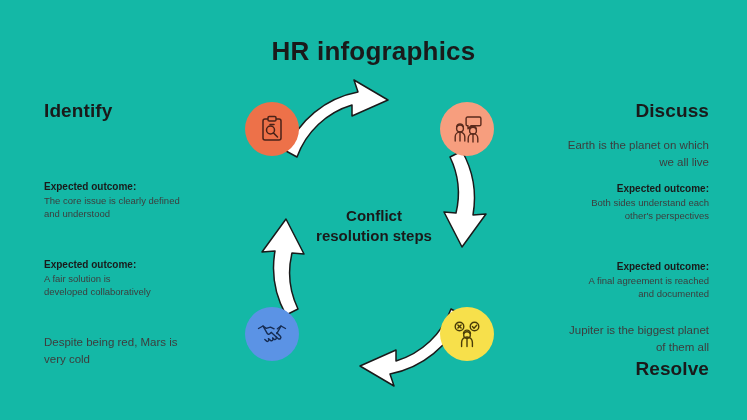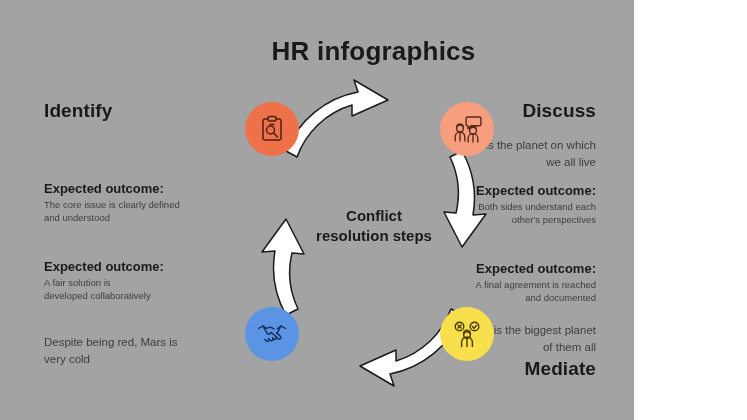--- a/index.html
+++ b/index.html
@@ -6,23 +6,23 @@
   html, body {
     width: 747px;
     height: 420px;
     background: #ffffff;
     font-family: "Liberation Sans", sans-serif;
     color: #222222;
     overflow: hidden;
   }
   #page {
     position: relative;
-    width: 634px;
+    width: 747px;
     height: 420px;
-    background: #a3a3a3;
+    background: #14b8a6;
   }
 
   
   #title {
     position: absolute;
     top: 36px;
     left: 0;
     width: 747px;
     text-align: center;
     font-size: 26px;
@@ -41,21 +41,21 @@
     letter-spacing: 0.1px;
     line-height: 1.2;
   }
   .step-desc {
     font-size: 11.5px;
     color: #3d3d3d;
     line-height: 1.45;
     font-weight: normal;
   }
   .outcome-label {
-    font-size: 13px;
+    font-size: 10px;
     font-weight: bold;
     color: #1a1a1a;
     line-height: 1.4;
   }
   .outcome-text {
     font-size: 9.5px;
     color: #3d3d3d;
     line-height: 1.4;
   }
 
@@ -167,21 +167,21 @@
     <div class="outcome-text" style="text-align:right;white-space:pre-line;">A final agreement is reached
 and documented</div>
   </div>
 
   <div class="block col-right" id="blk-mediate-desc">
     <div class="step-desc" style="text-align:right;white-space:pre-line;">Jupiter is the biggest planet
 of them all</div>
   </div>
 
   <div class="block col-right" id="blk-mediate-title">
-    <div class="step-title" style="text-align:right;">Mediate</div>
+    <div class="step-title" style="text-align:right;">Resolve</div>
   </div>
 
   <div id="diagram">
     <svg id="ring-svg" width="252" height="310" viewBox="0 0 252 310">
       <g fill="#ffffff" stroke="#1a1a1a" stroke-width="1.5" stroke-linejoin="round" stroke-linecap="round">
 
         <path d="M 38 73
                  A 97 97 0 0 1 110 14
                  L 106 2
                  L 140 22

